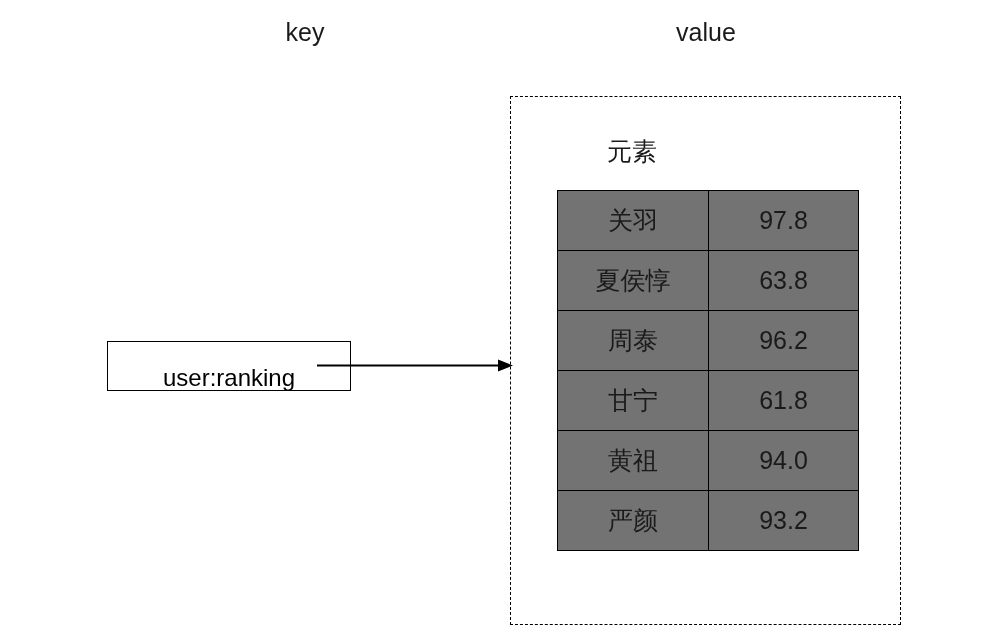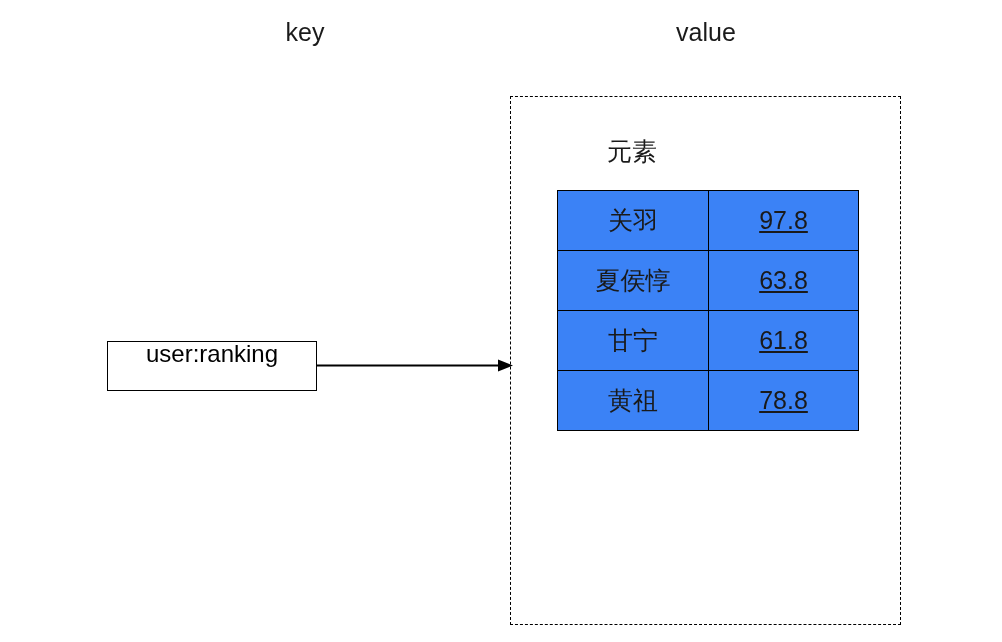--- a/index.html
+++ b/index.html
@@ -30,27 +30,27 @@
     text-align: center;
   }
   #caption-key   { left: 225px; top: 20px; width: 160px; }
   #caption-value { left: 626px; top: 20px; width: 160px; }
 
   
   #key-box {
     position: absolute;
     left: 107px;
     top: 341px;
-    width: 210px;
+    width: 244px;
     height: 50px;
     box-sizing: border-box;
     border: 1.6px solid #000000;
     background: #ffffff;
     display: flex;
-    align-items: flex-start;
+    align-items: flex-end;
     justify-content: center;
   }
   #key-box-label {
     font-size: 24px;
     line-height: 1;
     color: #000000;
     white-space: nowrap;
   }
 
   
@@ -95,36 +95,36 @@
   #table-head .th.col-name  { width: 150px; }
   #table-head .th.col-score { width: 149px; }
 
   
   #value-table {
     position: absolute;
     left: 557px;
     top: 190px;
     width: 299px;
     border-collapse: collapse;
-    background: #3b82f6;
+    background: #737373;
     table-layout: fixed;
   }
   #value-table td {
     border: 1.5px solid #000000;
     height: 59px;
     padding: 0;
     text-align: center;
     vertical-align: middle;
     font-size: 25px;
     line-height: 1;
     color: #1a1a1a;
     white-space: nowrap;
   }
   #value-table td.cell-name  { width: 150px; }
-  #value-table td.cell-score { width: 149px; text-decoration: underline; }
+  #value-table td.cell-score { width: 149px; }
 </style>
 </head>
 <body>
 
 <div id="canvas">
 
   <div class="caption" id="caption-key">key</div>
 
   <div class="caption" id="caption-value">value</div>
 
@@ -147,23 +147,31 @@
     <tbody>
       <tr>
         <td class="cell-name">关羽</td>
         <td class="cell-score">97.8</td>
       </tr>
       <tr>
         <td class="cell-name">夏侯惇</td>
         <td class="cell-score">63.8</td>
       </tr>
       <tr>
+        <td class="cell-name">周泰</td>
+        <td class="cell-score">96.2</td>
+      </tr>
+      <tr>
         <td class="cell-name">甘宁</td>
         <td class="cell-score">61.8</td>
       </tr>
       <tr>
         <td class="cell-name">黄祖</td>
-        <td class="cell-score">78.8</td>
+        <td class="cell-score">94.0</td>
+      </tr>
+      <tr>
+        <td class="cell-name">严颜</td>
+        <td class="cell-score">93.2</td>
       </tr>
     </tbody>
   </table>
 
 </div>
 
 </body></html>

